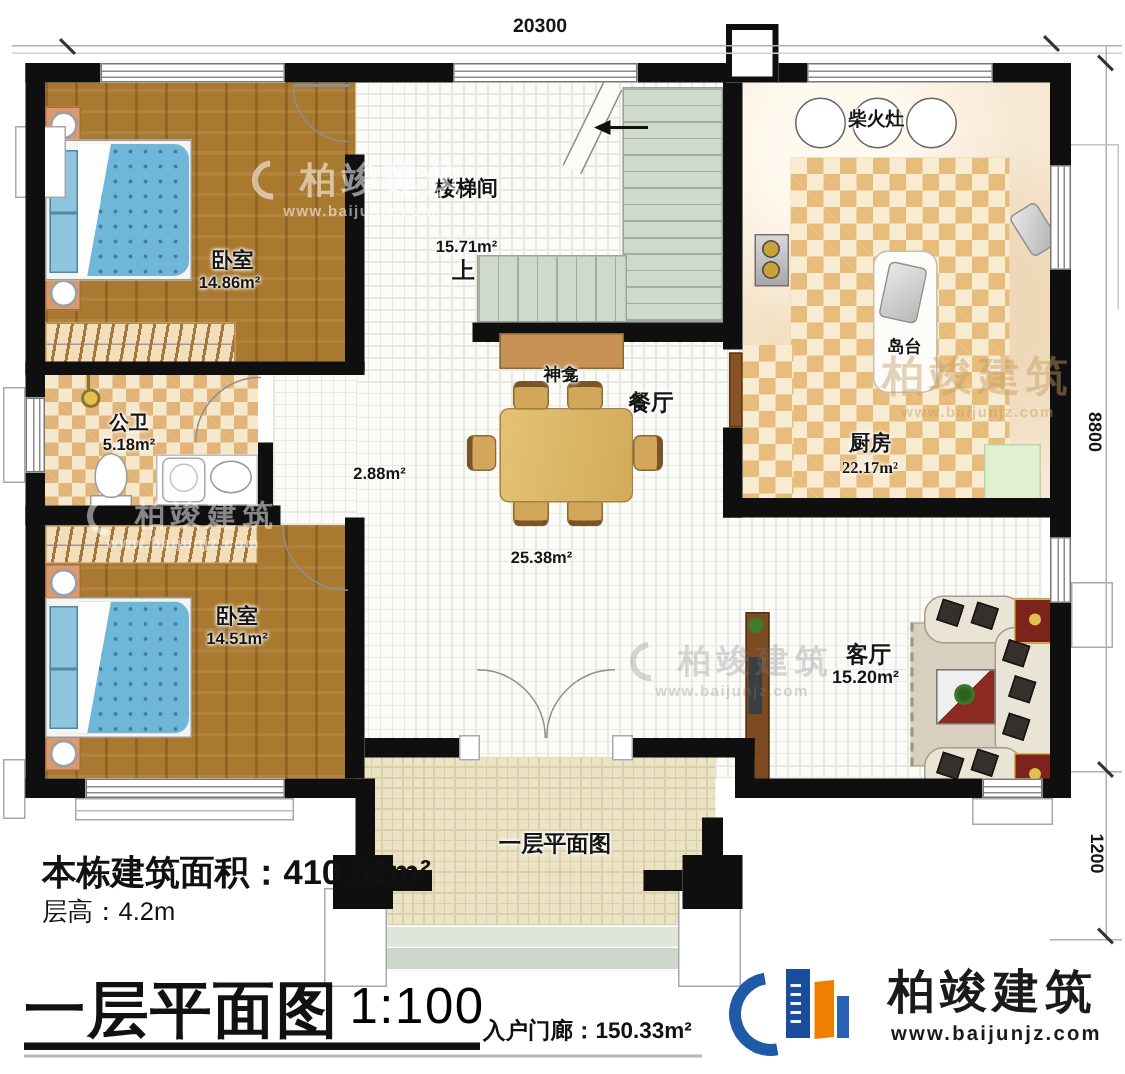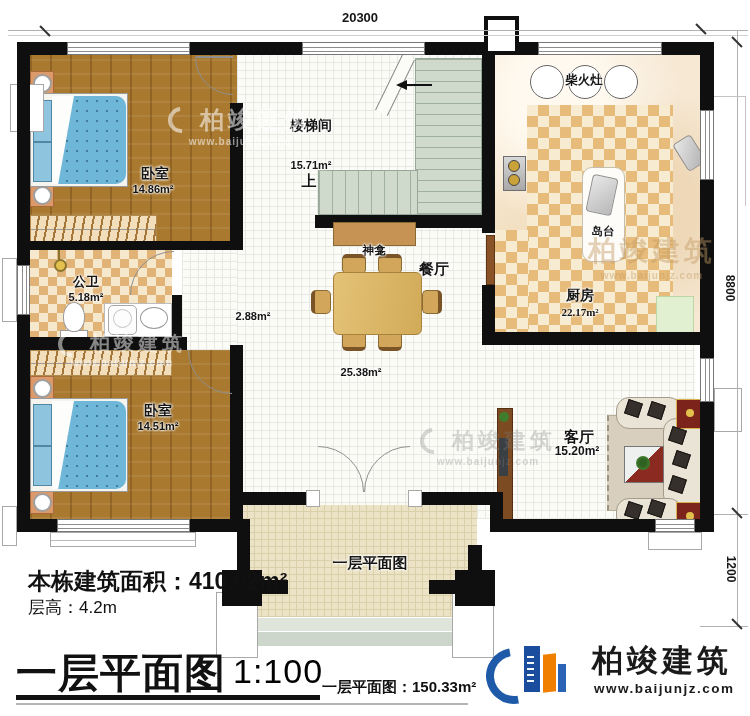--- a/index.html
+++ b/index.html
@@ -291,21 +291,21 @@
     <div class="u">www.baijunjz.com</div>
   </div>
 
   <div class="abs" style="left:28px;top:566px;font-size:23px;font-weight:700;color:#111;z-index:50;">本栋建筑面积：410.62m²</div>
   <div class="abs" style="left:28px;top:596px;font-size:17px;font-weight:400;color:#111;z-index:50;">层高：4.2m</div>
 
   <div class="abs" style="left:16px;top:646px;font-size:41px;font-weight:900;color:#111;letter-spacing:1px;z-index:50;">一层平面图</div>
   <div class="abs" style="left:16px;top:695px;width:304px;height:5px;background:#111;z-index:50;"></div>
   <div class="abs" style="left:16px;top:703px;width:452px;height:2px;background:#b5b5b5;z-index:50;"></div>
   <div class="abs" style="left:233px;top:652px;font-size:34px;font-weight:500;color:#000000;letter-spacing:1px;z-index:50;">1:100</div>
-  <div class="abs" style="left:322px;top:678px;font-size:15px;font-weight:700;color:#111;z-index:50;">一层平面图：150.33m²</div>
+  <div class="abs" style="left:322px;top:678px;font-size:15px;font-weight:700;color:#111;z-index:50;">入户门廊：150.33m²</div>
 
   <div class="abs" style="left:486px;top:640px;width:100px;height:72px;z-index:50;">
     <div class="abs" style="left:0;top:8px;width:56px;height:56px;border-radius:50%;border:8px solid transparent;border-left-color:#1e5aa8;border-bottom-color:#1e5aa8;transform:rotate(35deg);box-sizing:border-box;"></div>
     <div class="abs" style="left:38px;top:6px;width:16px;height:46px;background:#1b4d9e;background-image:repeating-linear-gradient(0deg,rgba(255,255,255,.95) 0 2px,transparent 2px 6px);background-size:7px 30px;background-position:3px 6px;background-repeat:no-repeat;"></div>
     <div class="abs" style="left:57px;top:14px;width:13px;height:38px;background:#f07f00;transform:skewY(-6deg);"></div>
     <div class="abs" style="left:72px;top:24px;width:8px;height:28px;background:#2a63b5;"></div>
   </div>
   <div class="abs" style="left:592px;top:640px;font-size:31px;font-weight:900;color:#1a1a1a;letter-spacing:4px;z-index:50;">柏竣建筑</div>
   <div class="abs" style="left:594px;top:681px;font-size:13.5px;font-weight:800;color:#1a1a1a;letter-spacing:1.5px;z-index:50;">www.baijunjz.com</div>
 

